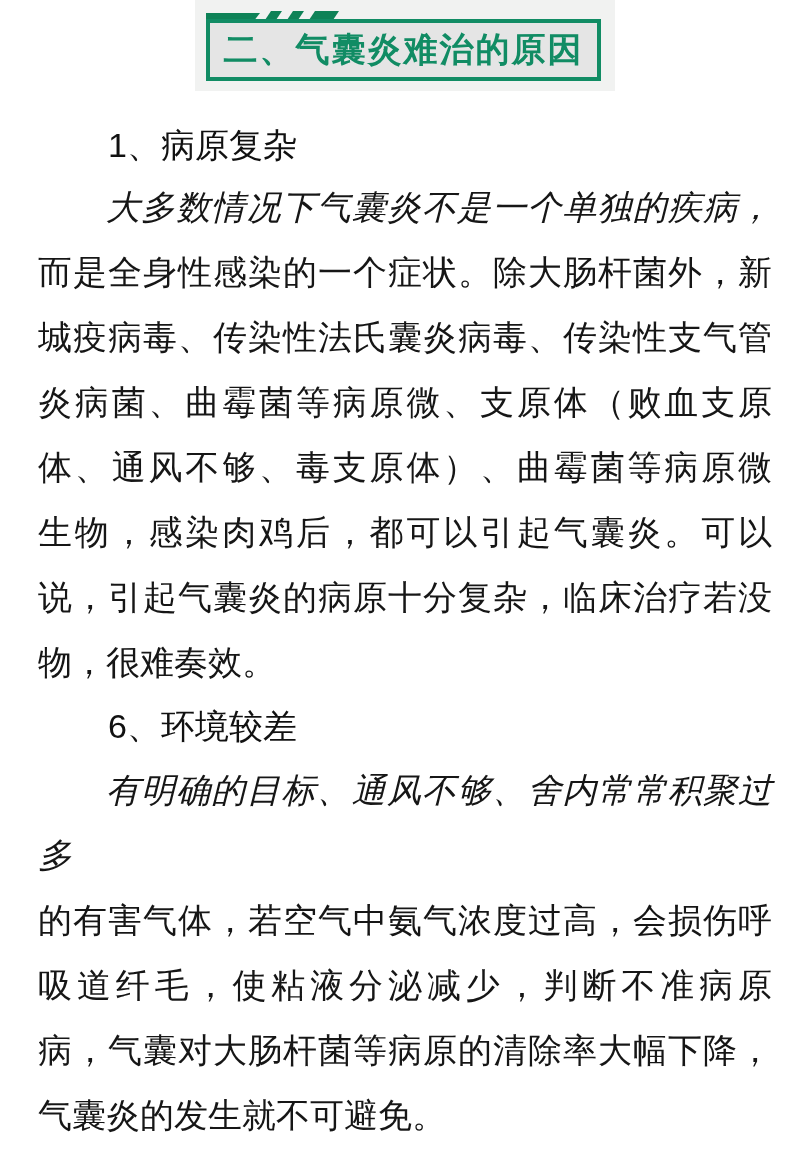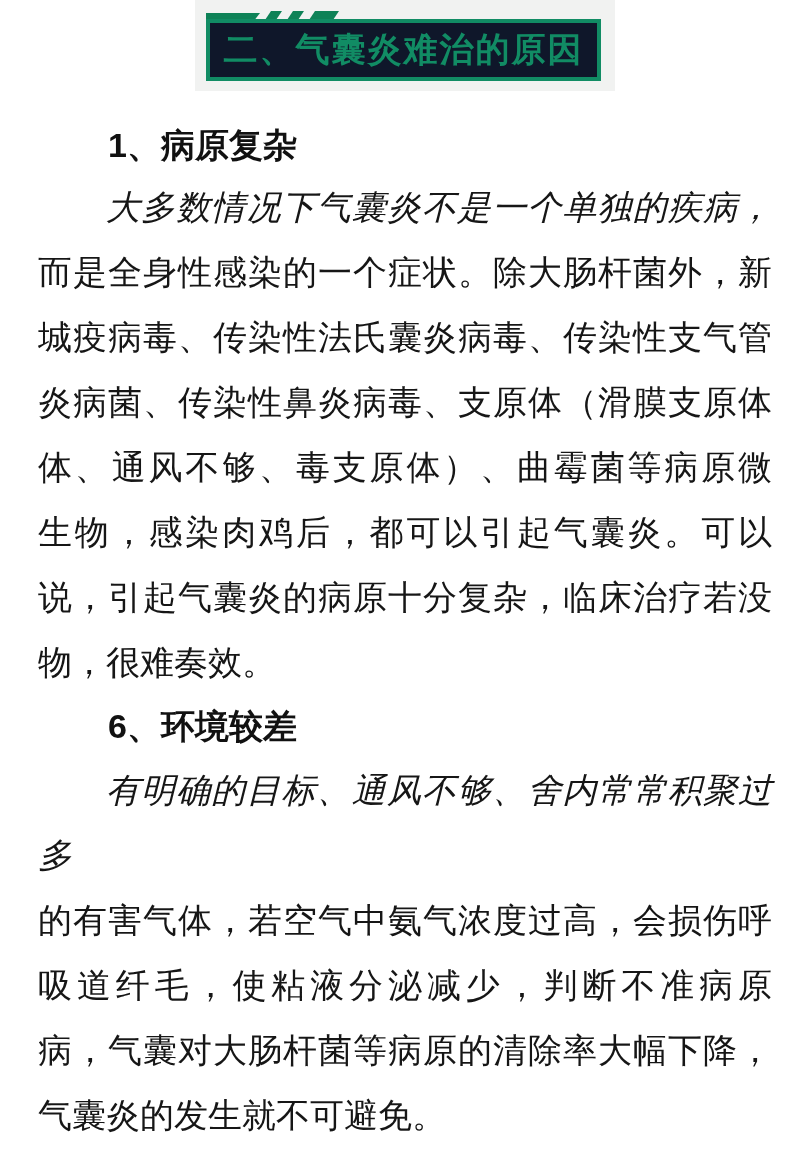--- a/index.html
+++ b/index.html
@@ -21,21 +21,21 @@
   .header-panel {
     position: absolute;
     left: 195px; top: 0;
     width: 420px; height: 91px;
     background: var(--panel-bg, #f1f2f1);
   }
   .title-box {
     position: absolute;
     left: 206px; top: 19px;
     width: 395px; height: 62px;
-    background: #0f172a;
+    background: #e5e5e5;
     border: 4px solid var(--accent, #118c64);
     display: flex; align-items: center; justify-content: center;
   }
   .title-text {
     font-size: 34px;
     font-weight: 700;
     letter-spacing: 2px;
     color: var(--accent, #118c64);
     white-space: nowrap;
   }
@@ -53,21 +53,21 @@
   .deco-s3 { left: 307px; width: 32px; clip-path: polygon(8px 0, 100% 0, calc(100% - 8px) 100%, 0 100%); }
 
   
   .content {
     position: absolute;
     left: 38px; top: 91px;
     width: 734px;
   }
   .section-heading {
     font-size: 34px;
-    font-weight: 700;
+    font-weight: 400;
     line-height: 44px;
     padding-left: 70px;
     color: #111111;
     margin-top: 9px;
   }
   .section:first-of-type .section-heading { margin-top: 32px; }
   .para { margin-top: 8px; }
   .section:last-of-type .para { margin-top: 10px; }
   .line {
     font-size: 34px;
@@ -95,21 +95,21 @@
     <span class="title-text">二、气囊炎难治的原因</span>
   </div>
 
   <div class="content">
   <div class="section">
     <div class="section-heading">1、病原复杂</div>
     <div class="para">
           <div class="line first">大多数情况下气囊炎不是一个单独的疾病，</div>
           <div class="line">而是全身性感染的一个症状。除大肠杆菌外，新</div>
           <div class="line">城疫病毒、传染性法氏囊炎病毒、传染性支气管</div>
-          <div class="line">炎病菌、传染性鼻炎病毒、支原体（滑膜支原体</div>
+          <div class="line">炎病菌、曲霉菌等病原微、支原体（败血支原</div>
           <div class="line">体、通风不够、毒支原体）、曲霉菌等病原微</div>
           <div class="line">生物，感染肉鸡后，都可以引起气囊炎。可以</div>
           <div class="line">说，引起气囊炎的病原十分复杂，临床治疗若没</div>
           <div class="line last">物，很难奏效。</div>
         </div>
   </div>
 
   <div class="section">
     <div class="section-heading">6、环境较差</div>
     <div class="para">

